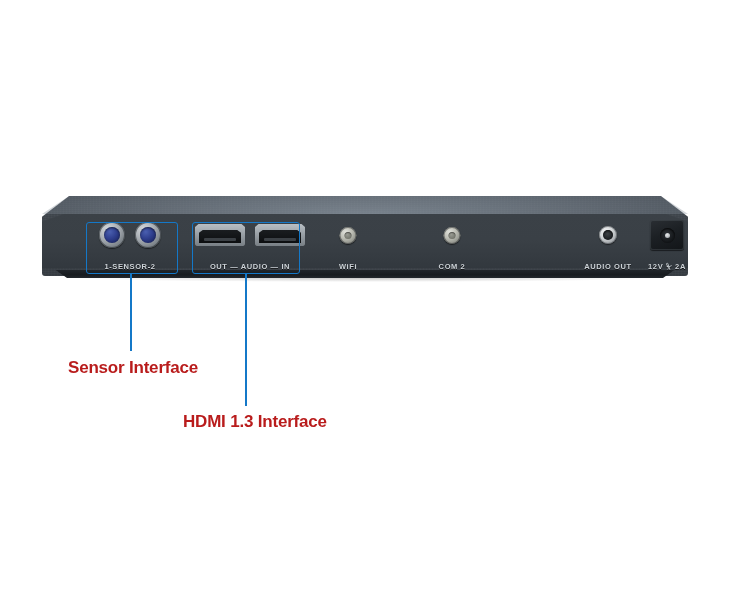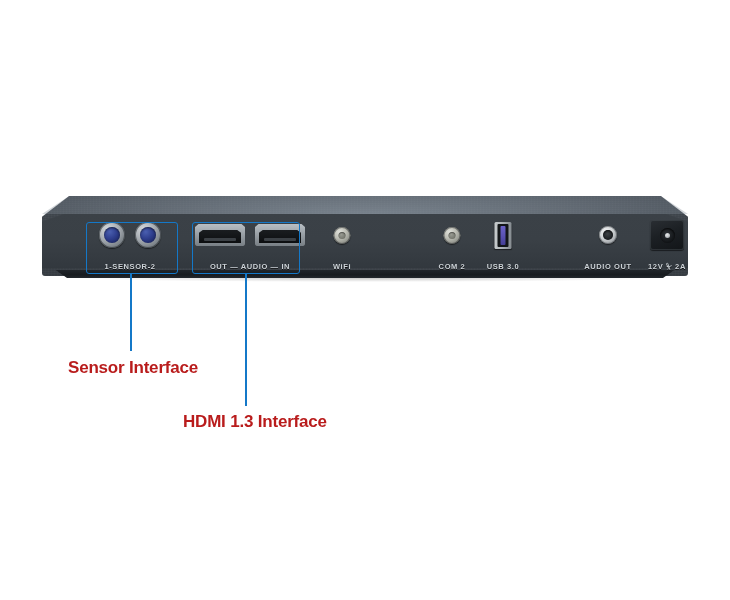--- a/index.html
+++ b/index.html
@@ -400,41 +400,35 @@
     </div>
 
     <div class="port-group" style="left:146px; top:6px; width:124px; height:52px;">
       <div class="ports-holder" style="top:4px;">
         <div class="hdmi-jack"></div>
         <div class="hdmi-jack"></div>
       </div>
       <div class="port-label">OUT — AUDIO — IN</div>
     </div>
 
-    <div class="port-group" style="left:278px; top:6px; width:44px; height:52px;">
+    <div class="port-group" style="left:284px; top:6px; width:44px; height:52px;">
       <div class="ports-holder" style="top:7px;">
         <div class="sma-jack"></div>
       </div>
       <div class="port-label">WiFi</div>
     </div>
 
 
     <div class="port-group" style="left:386px; top:6px; width:48px; height:52px;">
       <div class="ports-holder" style="top:7px;">
         <div class="sma-jack"></div>
       </div>
       <div class="port-label">COM 2</div>
     </div>
 
-    <div class="port-group" style="left:434px; top:6px; width:54px; height:52px;">
-      <div class="ports-holder" style="top:2px;">
-        <div class="usb-jack"></div>
-      </div>
-      <div class="port-label">USB 3.0</div>
-    </div>
 
 
     <div class="port-group" style="left:536px; top:6px; width:60px; height:52px;">
       <div class="ports-holder" style="top:6px;">
         <div class="audio-jack"></div>
       </div>
       <div class="port-label">AUDIO OUT</div>
     </div>
 
     <div class="port-group" style="left:596px; top:6px; width:58px; height:52px;">

